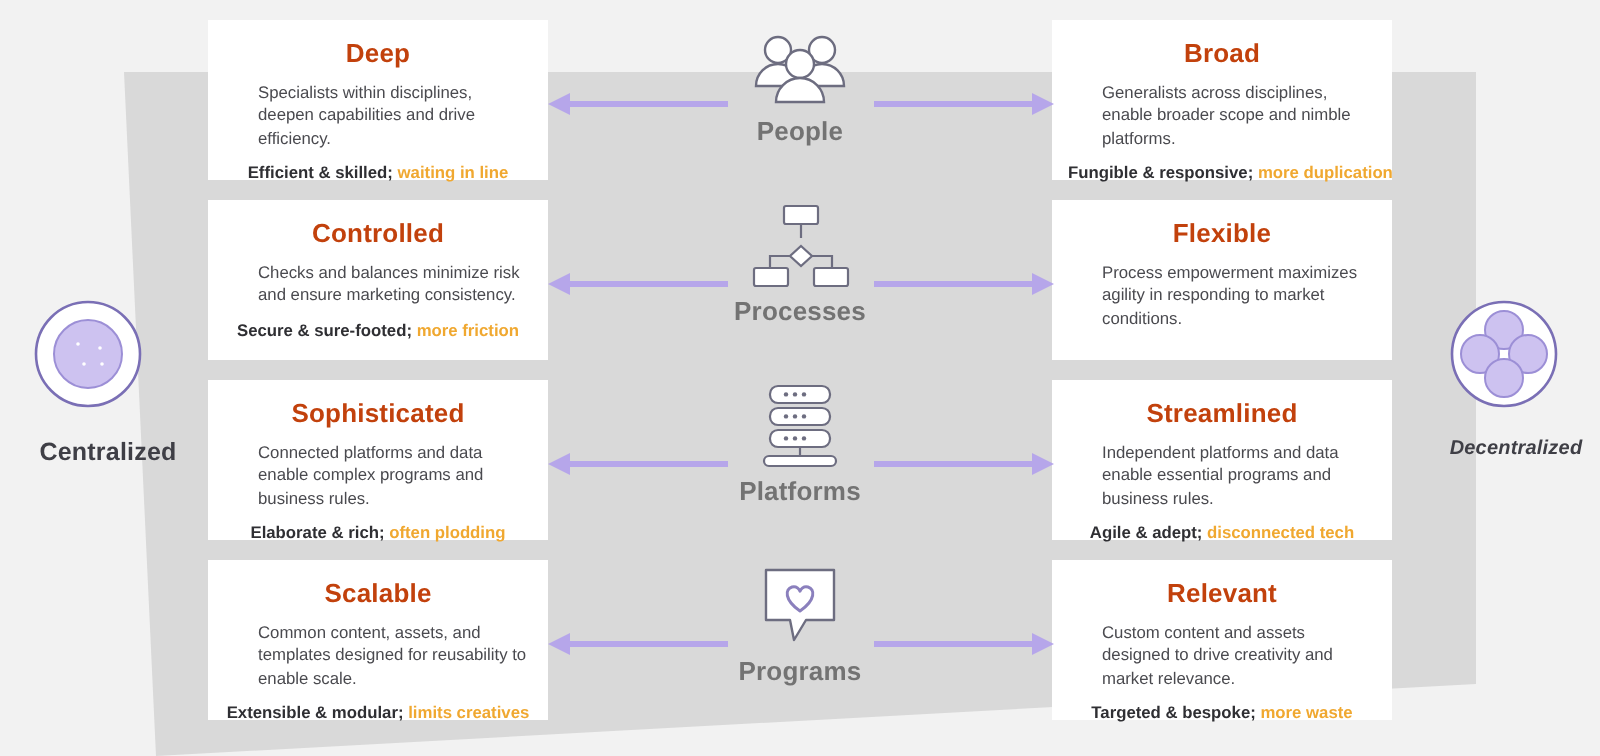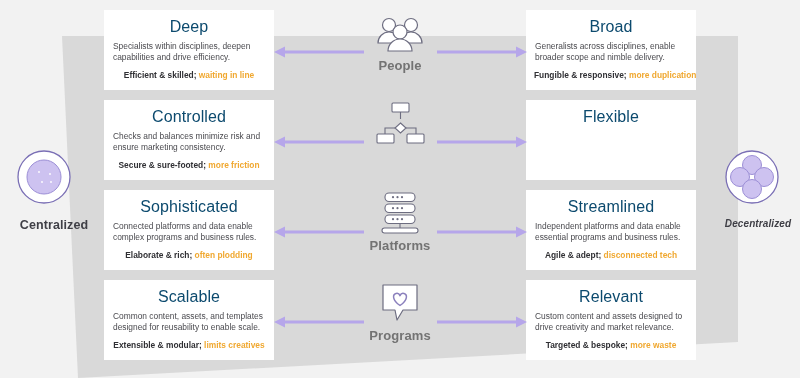--- a/index.html
+++ b/index.html
@@ -74,33 +74,33 @@
     height: 80px;
     background: #ffffff;
     box-sizing: border-box;
     padding: 6px 8px 4px 8px;
     text-align: center;
   }
   .card.left  { left: 104px; }
   .card.right { left: 526px; }
 
   .card-title {
-    color: #0c4a6e;
-    font-size: 16px;
-    font-weight: normal;
+    color: #c2410c;
+    font-size: 13px;
+    font-weight: bold;
     line-height: 18px;
     margin: 2px 0 5px 0;
     letter-spacing: .1px;
   }
   .card-desc {
     color: #4a4a4f;
     font-size: 8.4px;
     line-height: 11.4px;
     text-align: left;
-    margin: 0 1px 6px 1px;
+    margin: 0 1px 6px 17px;
   }
   .card-tagline {
     font-size: 8.4px;
     line-height: 11px;
     font-weight: bold;
     color: #2f2f33;
     text-align: center;
     white-space: nowrap;
   }
   .card-tagline .con {
@@ -200,21 +200,21 @@
       <div class="center-label">People</div>
     </div>
 
     <svg class="arrow to-right" viewBox="0 0 90 12">
       <line x1="0" y1="6" x2="80" y2="6" stroke="#b6a6ea" stroke-width="3"></line>
       <polygon points="90,6 79,0.5 79,11.5" fill="#b6a6ea"></polygon>
     </svg>
 
     <div class="card right">
       <div class="card-title">Broad</div>
-      <div class="card-desc">Generalists across disciplines, enable broader scope and nimble delivery.</div>
+      <div class="card-desc">Generalists across disciplines, enable broader scope and nimble platforms.</div>
       <div class="card-tagline"><span>Fungible &amp; responsive</span><span>;</span> <span class="con">more duplication</span></div>
     </div>
   </div>
 
   <div class="row row-2">
     <div class="card left">
       <div class="card-title">Controlled</div>
       <div class="card-desc">Checks and balances minimize risk and ensure marketing consistency.</div>
       <div class="card-tagline"><span>Secure &amp; sure-footed</span><span>;</span> <span class="con">more friction</span></div>
     </div>
@@ -229,29 +229,31 @@
         <svg width="54" height="44" viewBox="0 0 54 44">
           <rect x="19" y="2" width="17" height="9" rx="1" fill="#ffffff" stroke="#6d6d80" stroke-width="1.1"></rect>
           <line x1="27.5" y1="11" x2="27.5" y2="18" stroke="#6d6d80" stroke-width="1.1"></line>
           <polygon points="27.5,22 33,27 27.5,32 22,27" fill="#ffffff" stroke="#6d6d80" stroke-width="1.1"></polygon>
           <path d="M22 27 H12 V33" fill="none" stroke="#6d6d80" stroke-width="1.1"></path>
           <path d="M33 27 H43 V33" fill="none" stroke="#6d6d80" stroke-width="1.1"></path>
           <rect x="4" y="33" width="17" height="9" rx="1" fill="#ffffff" stroke="#6d6d80" stroke-width="1.1"></rect>
           <rect x="34" y="33" width="17" height="9" rx="1" fill="#ffffff" stroke="#6d6d80" stroke-width="1.1"></rect>
         </svg>
       </div>
+      <div class="center-label">Processes</div>
     </div>
 
     <svg class="arrow to-right" viewBox="0 0 90 12">
       <line x1="0" y1="6" x2="80" y2="6" stroke="#b6a6ea" stroke-width="3"></line>
       <polygon points="90,6 79,0.5 79,11.5" fill="#b6a6ea"></polygon>
     </svg>
 
     <div class="card right">
       <div class="card-title">Flexible</div>
+      <div class="card-desc">Process empowerment maximizes agility in responding to market conditions.</div>
     </div>
   </div>
 
   <div class="row row-4">
     <div class="card left">
       <div class="card-title">Scalable</div>
       <div class="card-desc">Common content, assets, and templates designed for reusability to enable scale.</div>
       <div class="card-tagline"><span>Extensible &amp; modular</span><span>;</span> <span class="con">limits creatives</span></div>
     </div>
 

